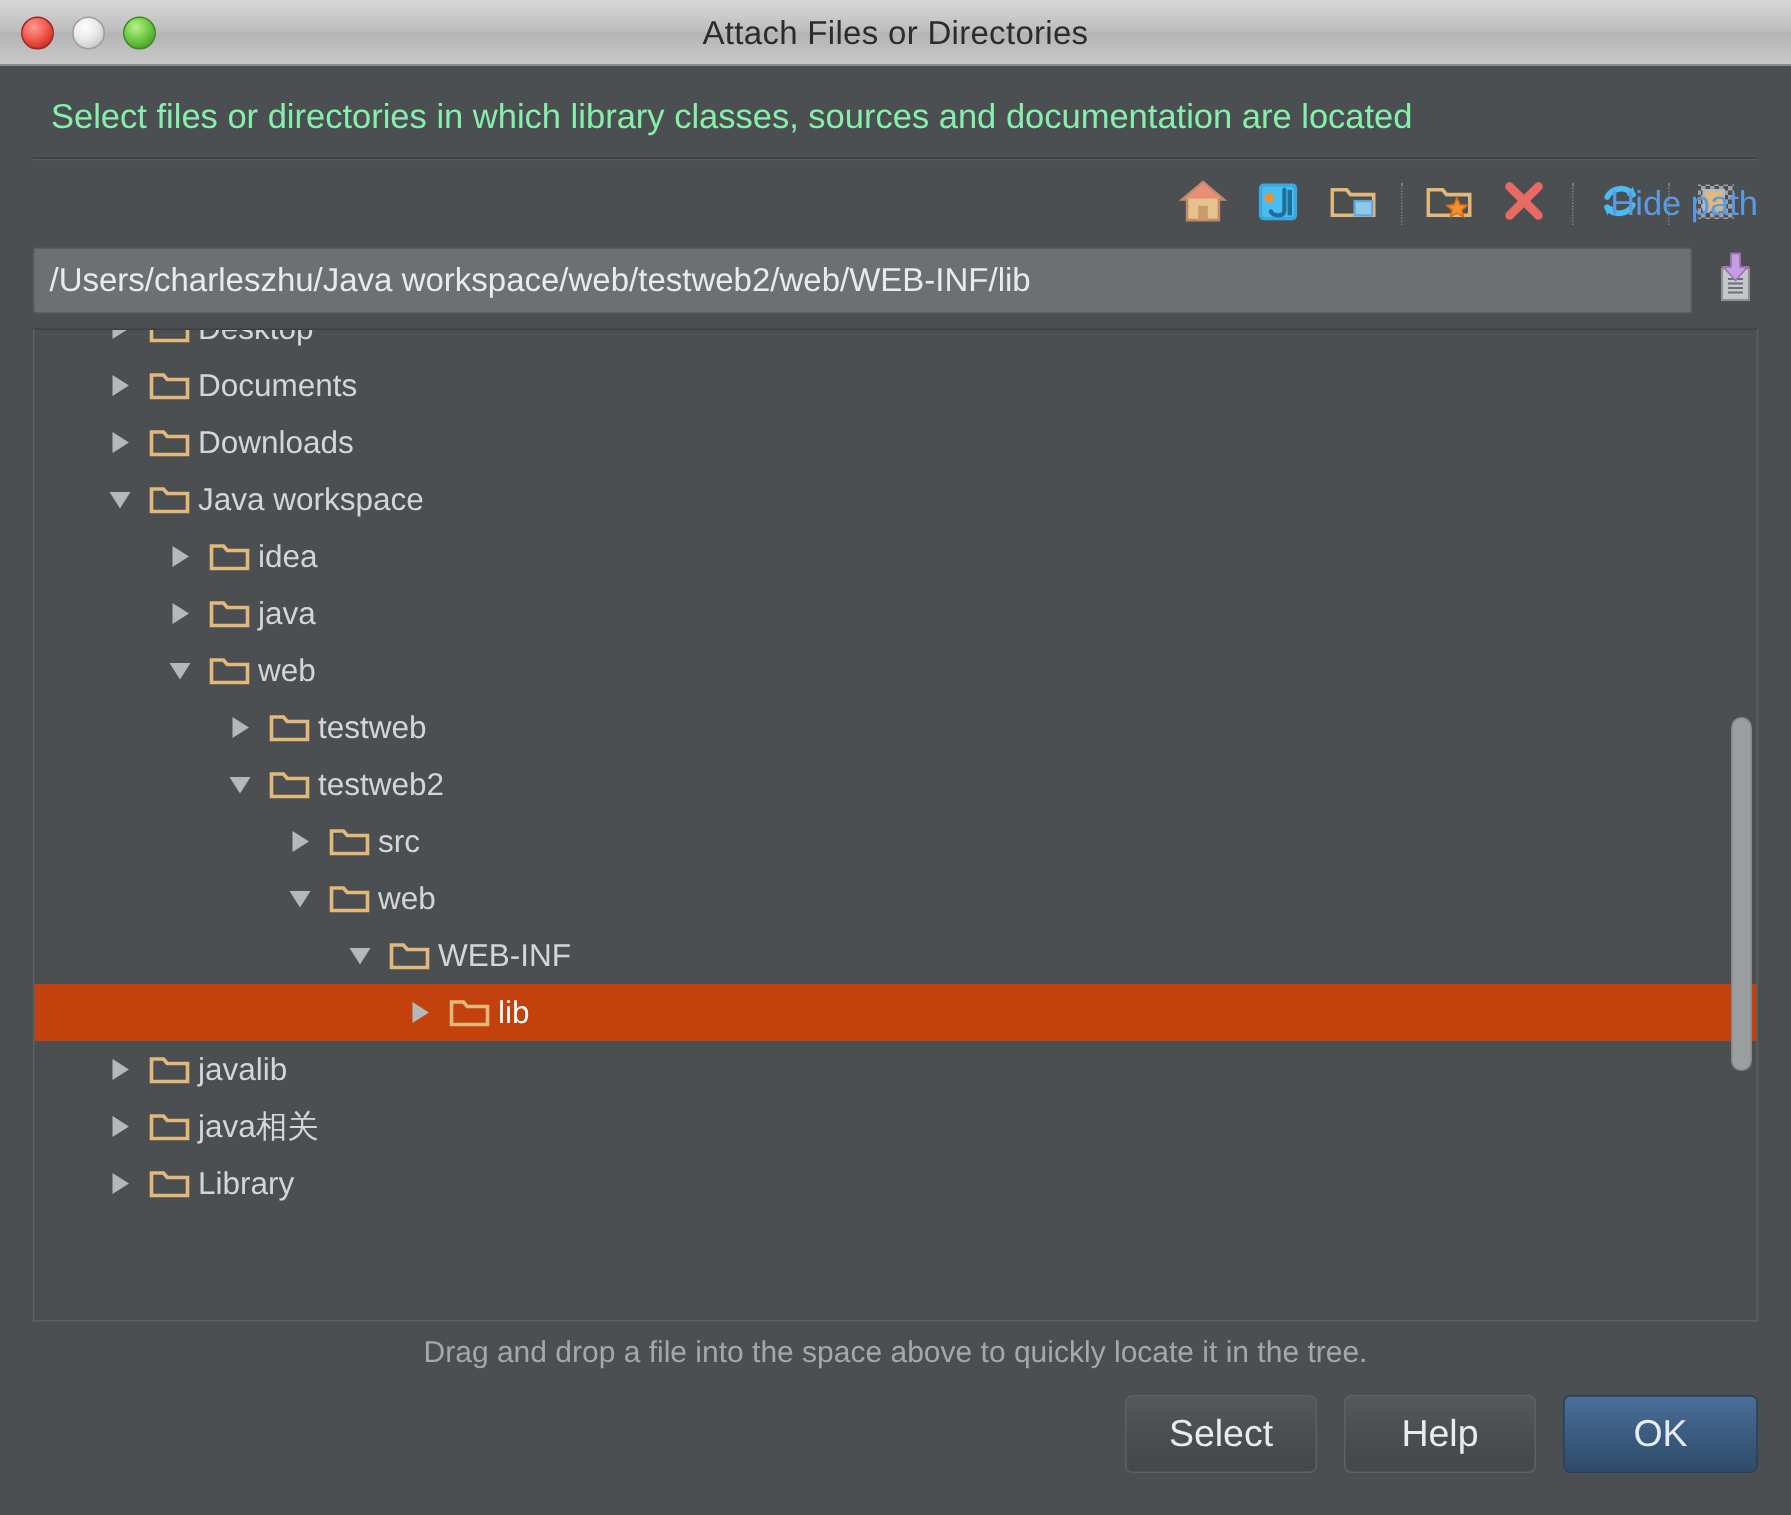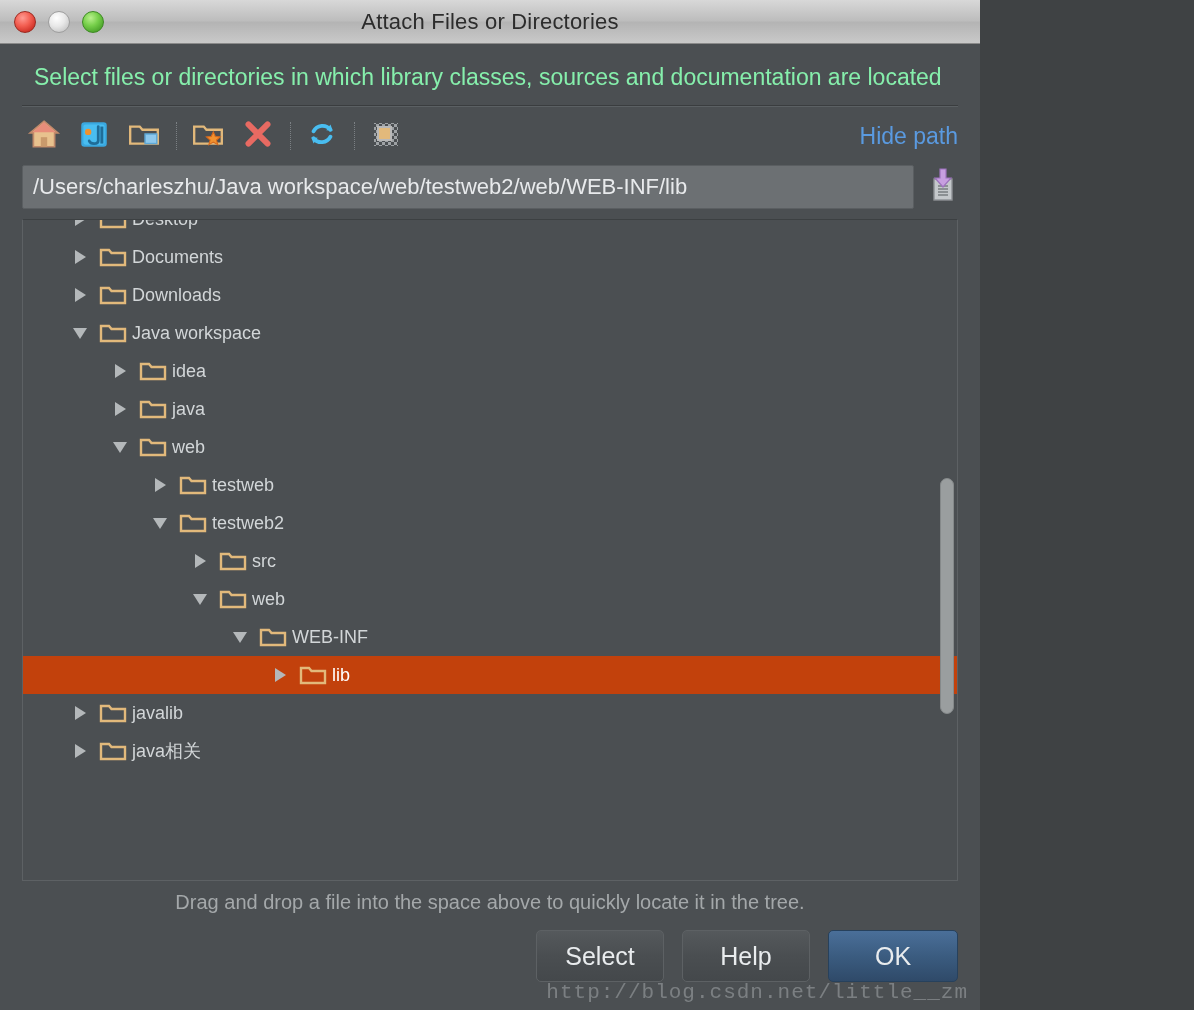--- a/index.html
+++ b/index.html
@@ -10,21 +10,21 @@
   body {
     width: 1194px;
     height: 1010px;
     overflow: hidden;
     font-family: "Liberation Sans", sans-serif;
     -webkit-font-smoothing: antialiased;
   }
 
   .window {
     position: relative;
-    width: 980px;
+    width: 1194px;
     height: 1010px;
     background: #4b4f52;
     box-sizing: border-box;
   }
 
   
   .titlebar {
     position: relative;
     height: 44px;
     background: linear-gradient(to bottom, #d8d8d8 0%, #bdbdbd 48%, #b4b4b4 52%, #c9c9c9 100%);
@@ -82,20 +82,21 @@
   }
 
   
   .toolbar {
     position: relative;
     display: flex;
     align-items: center;
     height: 58px;
     padding: 0 22px;
     box-sizing: border-box;
+    justify-content: flex-end;
   }
   .tb-btn {
     width: 44px;
     height: 44px;
     display: flex;
     align-items: center;
     justify-content: center;
     margin-right: 6px;
   }
   .tb-sep {
@@ -195,21 +196,21 @@
     border-left: 7px solid transparent;
     border-right: 7px solid transparent;
   }
   .folder-ico {
     width: 28px;
     height: 22px;
     flex: none;
     margin: 0 5px 0 6px;
   }
   .row-label {
-    font-size: 18px;
+    font-size: 21px;
     color: #d2d6d8;
     line-height: 1;
   }
   .scrollbar {
     position: absolute;
     right: 3px;
     width: 14px;
     border-radius: 7px;
     background: #9a9e9f;
     border: 1px solid #85898a;
@@ -525,26 +526,35 @@
         <div class="row">
           <div style="width: 40px; flex: 0 0 auto;"></div>
           <div class="twisty closed">
             <i></i>
           </div>
           <div class="folder-ico"><svg width="28" height="22" viewBox="0 0 28 22">
               <path d="M2 4 L10 4 L12.5 7 L26 7 L26 19 L2 19 Z" fill="none" stroke="#e2b97b" stroke-width="2.4"></path>
             </svg></div>
           <span class="row-label">java相关</span>
         </div>
+        <div class="row">
+          <div style="width: 40px; flex: 0 0 auto;"></div>
+          <div class="twisty closed">
+            <i></i>
+          </div>
+          <div class="folder-ico"><svg width="28" height="22" viewBox="0 0 28 22">
+              <path d="M2 4 L10 4 L12.5 7 L26 7 L26 19 L2 19 Z" fill="none" stroke="#e2b97b" stroke-width="2.4"></path>
+            </svg></div>
+          <span class="row-label">Library</span>
+        </div>
       </div>
     <div class="scrollbar" style="top: 258px; height: 236px;"></div>
   </div>
 
   <div class="hint">Drag and drop a file into the space above to quickly locate it in the tree.</div>
 
   <div class="buttons">
     <div class="btn">Select</div>
     <div class="btn">Help</div>
     <div class="btn btn-default">OK</div>
   </div>
 
-  <div class="watermark">http://blog.csdn.net/little__zm</div>
 </div>
 
 </body></html>

